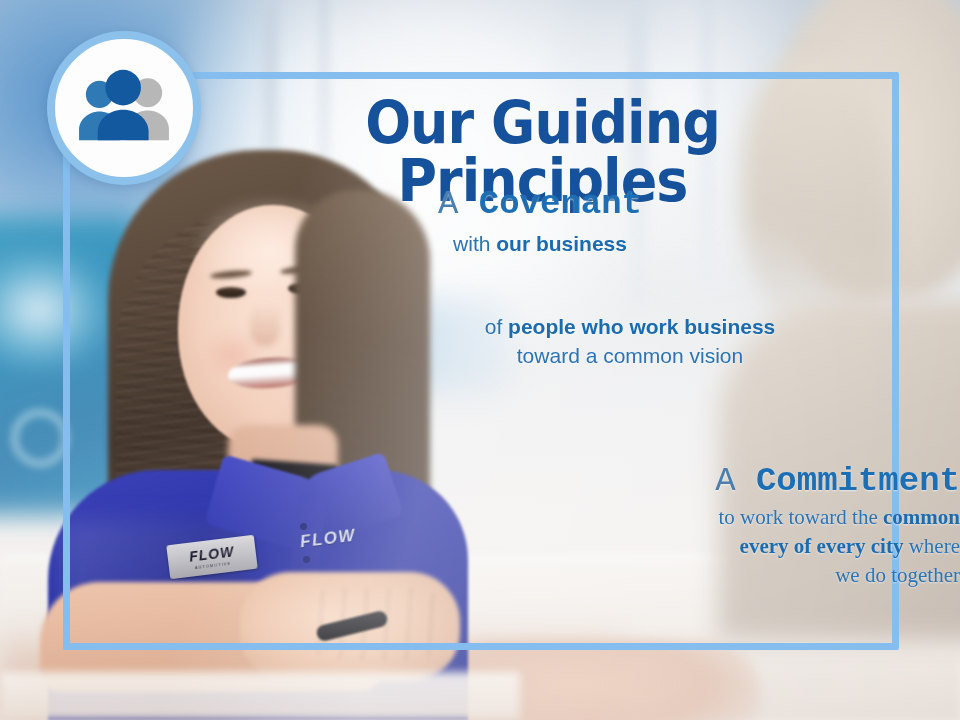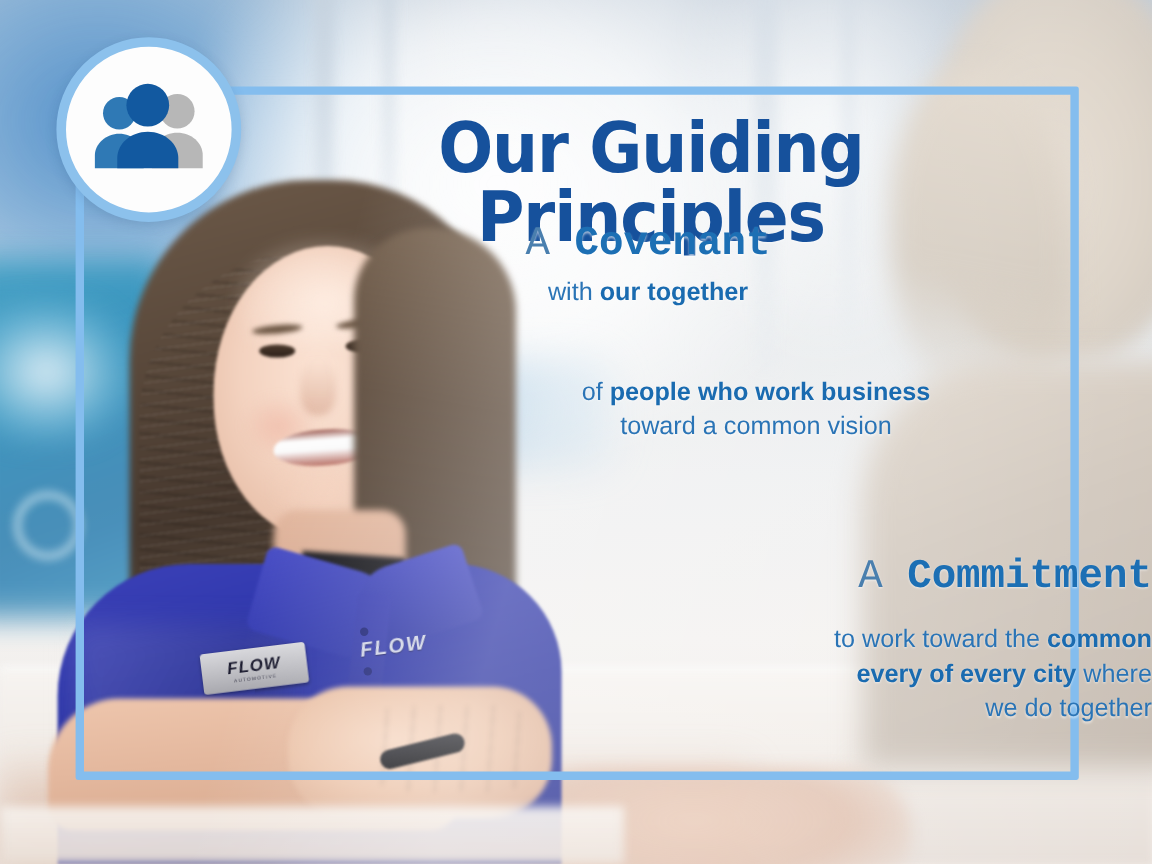--- a/index.html
+++ b/index.html
@@ -344,21 +344,21 @@
   }
   .p-sub b{ font-weight:bold; color:#1a6bb0; }
 
   
   #principle-covenant{ left:240px; top:186px; width:600px; text-align:center; }
   #principle-community{ left:330px; top:303px; width:600px; text-align:center; }
   #principle-commitment{ left:390px; top:463px; width:570px; text-align:right; }
 
   #principle-covenant .p-sub{ margin-top:8px; }
   #principle-community .p-sub{ margin-top:10px; }
-  #principle-commitment .p-sub{ margin-top:20px; }
+  #principle-commitment .p-sub{ margin-top:4px;font-family:Liberation Serif, serif; }
 </style>
 </head>
 <body>
 
 <div id="stage">
 
   <div class="bg-base"></div>
   <div class="bg-bluetl"></div>
   <div class="bg-window"></div>
   <div class="bg-window2"></div>
@@ -434,21 +434,21 @@
 
   <div class="content">
 
     <div class="headline">Our Guiding Principles</div>
 
     <div class="principle" id="principle-covenant">
       <div class="p-head">
         <span class="art">A</span>
         <span class="kw">Covenant</span>
       </div>
-      <div class="p-sub"><span>with </span><b>our together</b></div>
+      <div class="p-sub"><span>with </span><b>our business</b></div>
     </div>
 
     <div class="principle" id="principle-community">
       <div class="p-sub"><span>of </span><b>people who work business</b><br><span>toward a common vision</span></div>
     </div>
 
     <div class="principle" id="principle-commitment">
       <div class="p-head">
         <span class="art">A</span>
         <span class="kw">Commitment</span>

